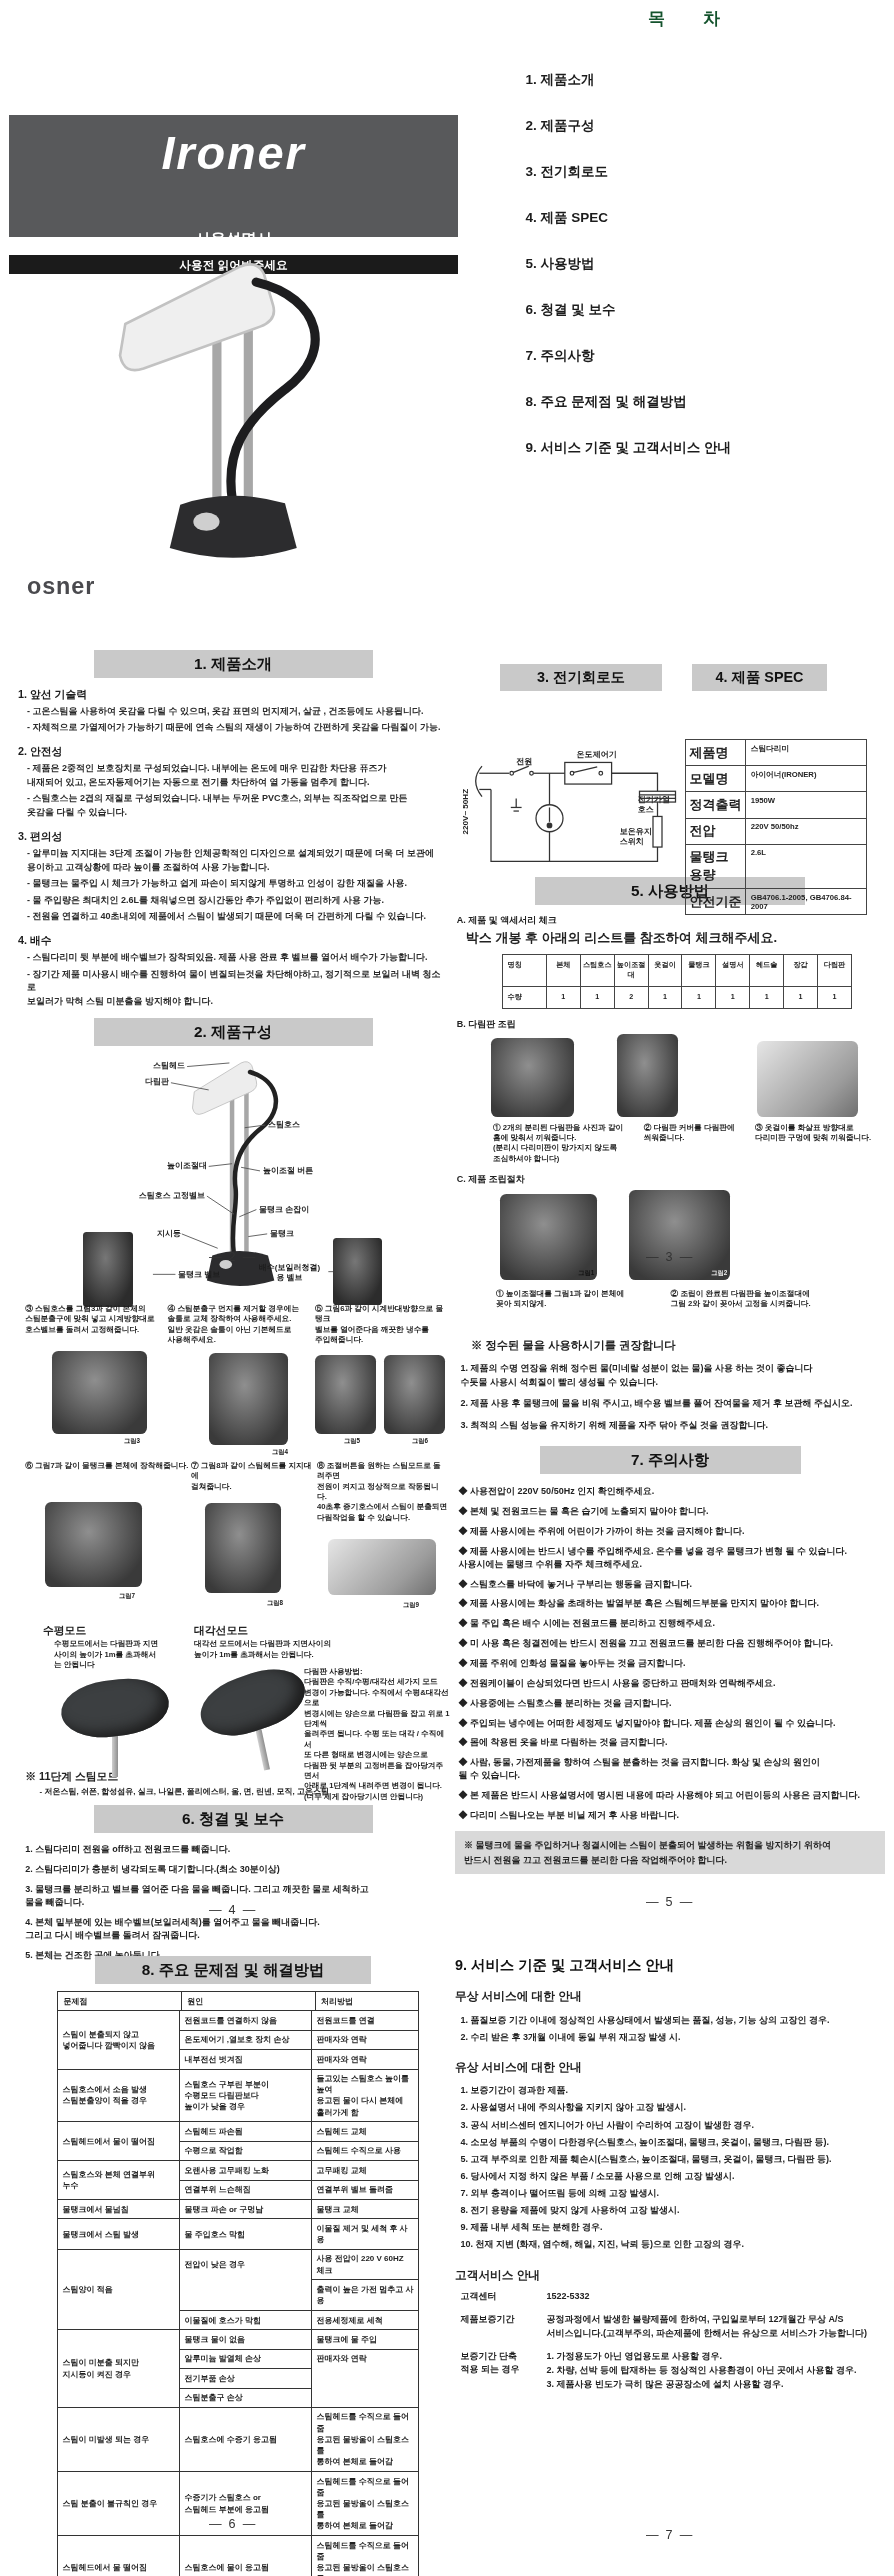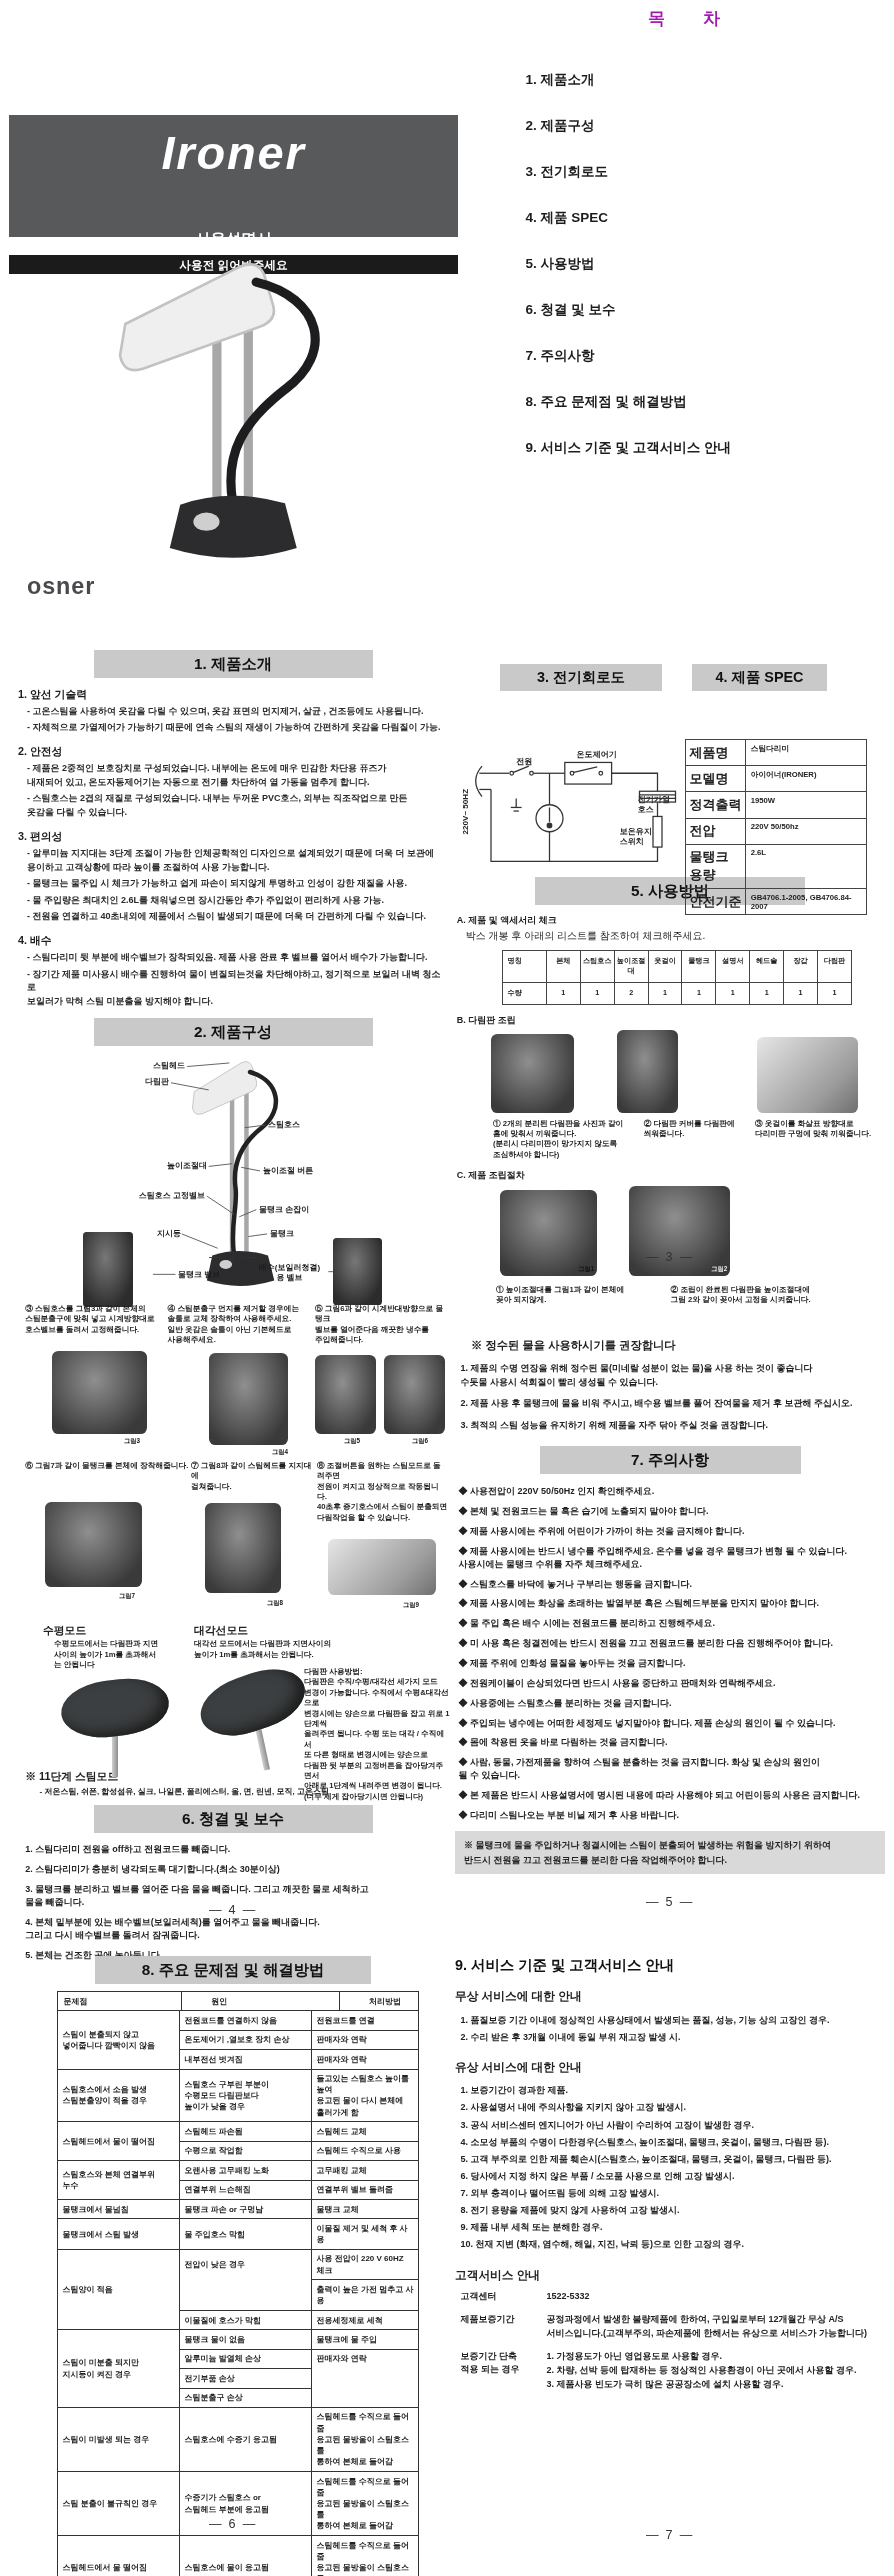--- a/index.html
+++ b/index.html
@@ -2,21 +2,21 @@
 <html style="font-size:14.4px"><head>
 <meta charset="utf-8">
 <style>
   html,body{margin:0;padding:0;background:#ffffff;}
   .sheet{position:relative;width:894px;height:2576px;background:#fff;overflow:hidden;
          font-family:"Liberation Sans",sans-serif;color:#222;}
   .pre{white-space:pre-line;}
 
   
   .toc{position:absolute;left:504px;top:7.2px;width:360px;}
-  .toc-title{font-size:17px;font-weight:bold;color:#a21caf;text-align:center;white-space:pre;}
+  .toc-title{font-size:17px;font-weight:bold;color:#14532d;text-align:center;white-space:pre;}
   .toc-list{list-style:none;margin:41px 0 0 21.6px;padding:0;}
   .toc-item{font-size:13.5px;font-weight:bold;color:#1c1c1c;margin-bottom:28px;}
 
   
   .cover{position:absolute;left:9px;top:115px;width:449px;height:122px;background:#58595b;}
   .cover-logo{font-size:47px;font-weight:bold;font-style:italic;color:#fff;text-align:center;
               letter-spacing:1.8px;line-height:76px;height:76px;}
   .cover-sub{color:#fff;font-size:15.3px;font-weight:bold;text-align:center;height:28px;line-height:23.4px;margin-top:36px;}
   .cover-strip{background:#1b1b1b;color:#fff;font-size:11.7px;font-weight:bold;text-align:center;
                height:19px;line-height:19px;}
@@ -48,21 +48,21 @@
   .spec-table{position:absolute;left:230px;top:47px;width:180px;border:1.4px solid #444;}
   .spec-row{display:flex;border-top:0.9px solid #444;}
   .spec-row:first-child{border-top:none;}
   .spec-k{width:52px;border-right:0.9px solid #444;padding:3.6px 3.6px;font-size:13px;font-weight:bold;}
   .spec-v{flex:1;padding:3.6px 4.5px;font-size:7.7px;font-weight:bold;}
   .circuit{position:absolute;left:0;top:36px;}
   .circuit text{font-size:9px;font-weight:bold;fill:#222;font-family:"Liberation Sans",sans-serif;}
 
   
   .use-a{font-size:9px;font-weight:bold;margin:9px 0 1.8px 1.8px;}
-  .use-a2{font-size:10px;font-weight:normal;margin:0 0 7.2px 10.8px;}
+  .use-a2{font-size:13px;font-weight:bold;margin:0 0 7.2px 10.8px;}
   .ck-table{margin-left:47px;width:348px;border:1.4px solid #444;}
   .ck-row{display:flex;}
   .ck-row + .ck-row .ck-cell{border-top:0.9px solid #444;}
   .ck-cell{flex:1;border-left:0.9px solid #444;font-size:7.2px;font-weight:bold;padding:5.4px 1.8px;
            text-align:center;overflow:hidden;}
   .ck-row .ck-cell:first-child{border-left:none;flex:1.25;text-align:left;padding-left:4.5px;}
 
   
   .steps-h{font-size:9px;font-weight:bold;margin:9px 0 3.6px 1.8px;}
   .cap-row{display:flex;align-items:flex-start;}
@@ -84,21 +84,21 @@
   
   .note-h{font-size:11.3px;font-weight:bold;margin-bottom:9px;}
   .note-items{list-style:none;margin:0;padding:0;}
   .note-items li{font-size:9px;font-weight:bold;line-height:1.5;margin-bottom:8px;}
   .bullets{list-style:none;margin:10.8px 0 0 3.6px;padding:0;}
   .bullets li{font-size:9px;font-weight:bold;line-height:1.45;margin-bottom:6.8px;}
   .warnbox{background:#d9d9d9;padding:7.2px 9px;font-size:9px;font-weight:bold;line-height:1.6;margin-top:9px;}
 
   
   .t-table{margin-left:39px;width:360px;border:1.4px solid #333;margin-top:7.2px;}
-  .t-head{display:flex;gap:24px;}
+  .t-head{display:flex;}
   .t-head div{font-size:8px;font-weight:bold;padding:3.6px 5.4px;}
   .t-h1{width:112px;border-right:0.9px solid #333;}
   .t-h2{width:122px;border-right:0.9px solid #333;font-family:Liberation Mono, monospace;}
   .t-h3{flex:1;}
   .t-group{display:flex;border-top:0.9px solid #333;}
   .t-problem{width:112px;border-right:0.9px solid #333;font-size:8px;font-weight:bold;
              padding:3.6px 4.5px;display:flex;align-items:center;white-space:pre-line;line-height:1.4;}
   .t-subrows{flex:1;display:flex;flex-direction:column;}
   .t-subrow{display:flex;flex:1;}
   .t-subrow + .t-subrow > div{border-top:0.9px solid #333;}

